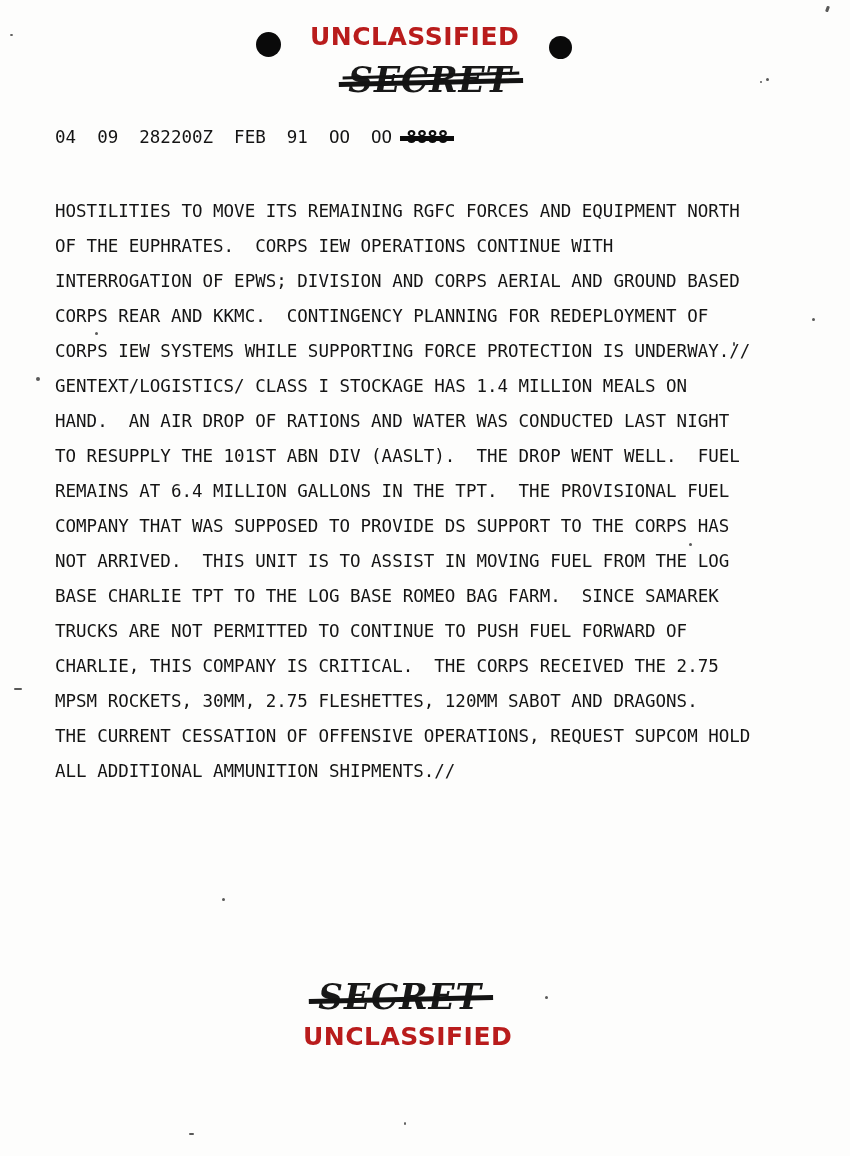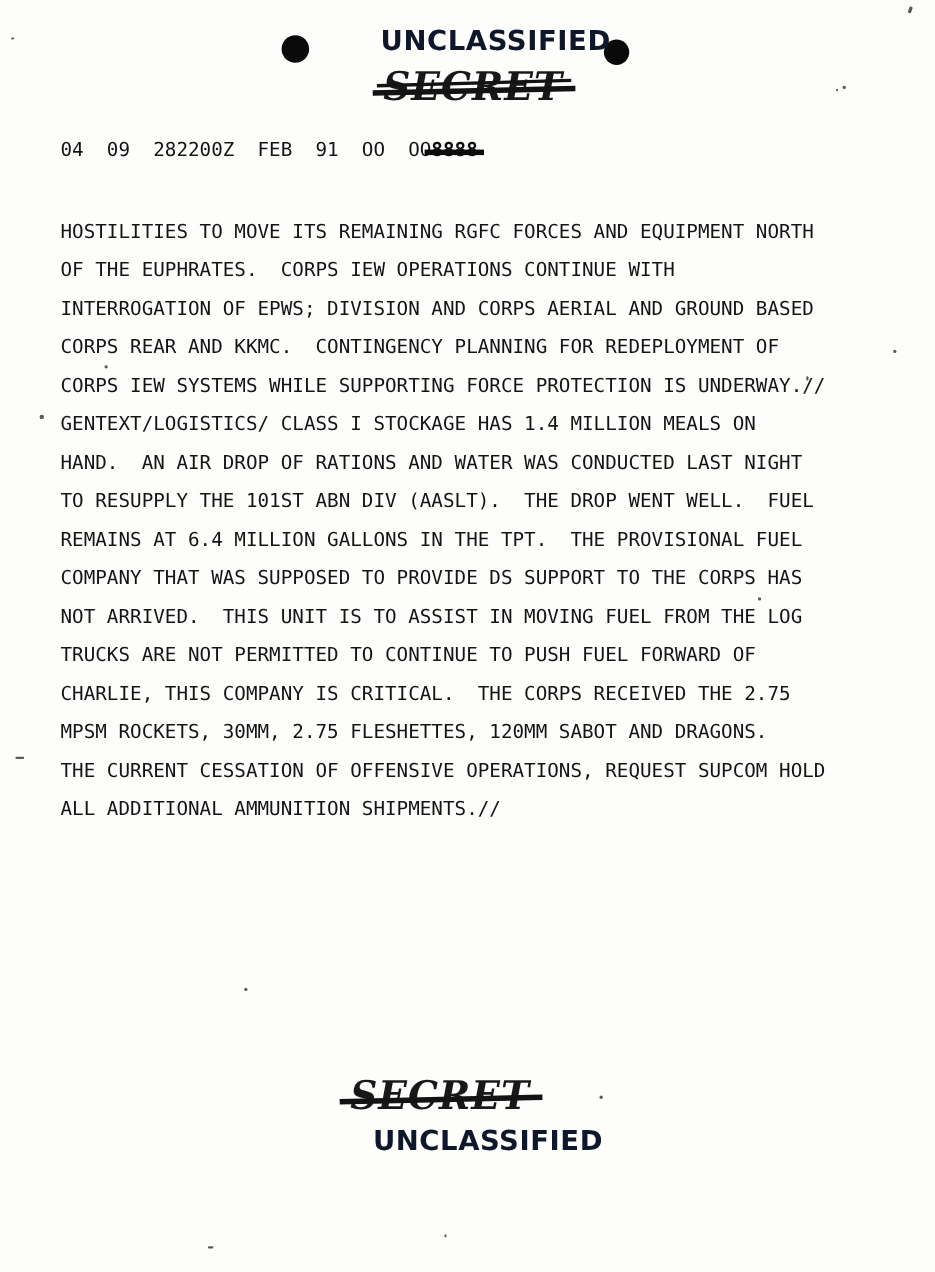--- a/index.html
+++ b/index.html
@@ -26,23 +26,22 @@
   .dot-left  { left: 256px; top: 32px; width: 25px; height: 25px; }
   .dot-right { left: 549px; top: 36px; width: 23px; height: 23px; }
 
   
   .unclassified {
     position: absolute;
     font-family: "DejaVu Sans", "Liberation Sans", sans-serif;
     font-weight: bold;
     font-size: 25px;
     letter-spacing: 0.5px;
-    color: #0f172a;
+    color: #b91c1c;
     white-space: pre;
-    margin-left: 36px;
   }
   .top-unclassified { left: 310px; top: 22px; }
   .bottom-unclassified { left: 303px; top: 1022px; }
 
   
   .secret-stamp {
     position: absolute;
     font-family: "DejaVu Serif", "Liberation Serif", serif;
     font-weight: bold;
     font-style: italic;
@@ -81,20 +80,21 @@
     left: 55px;
     top: 127px;
     font-size: 17.5px;
     white-space: pre;
     color: #141414;
   }
   .redacted {
     display: inline-block;
     position: relative;
     font-weight: bold;
+    margin-left: 14px;
     color: #0c0c0c;
   }
   .redacted::after {
     content: "";
     position: absolute;
     left: -6px;
     right: -6px;
     top: 45%;
     height: 5px;
     background: #0c0c0c;
@@ -155,20 +155,21 @@
       <div class="body-line">OF THE EUPHRATES.  CORPS IEW OPERATIONS CONTINUE WITH</div>
       <div class="body-line">INTERROGATION OF EPWS; DIVISION AND CORPS AERIAL AND GROUND BASED</div>
       <div class="body-line">CORPS REAR AND KKMC.  CONTINGENCY PLANNING FOR REDEPLOYMENT OF</div>
       <div class="body-line">CORPS IEW SYSTEMS WHILE SUPPORTING FORCE PROTECTION IS UNDERWAY.//</div>
       <div class="body-line">GENTEXT/LOGISTICS/ CLASS I STOCKAGE HAS 1.4 MILLION MEALS ON</div>
       <div class="body-line">HAND.  AN AIR DROP OF RATIONS AND WATER WAS CONDUCTED LAST NIGHT</div>
       <div class="body-line">TO RESUPPLY THE 101ST ABN DIV (AASLT).  THE DROP WENT WELL.  FUEL</div>
       <div class="body-line">REMAINS AT 6.4 MILLION GALLONS IN THE TPT.  THE PROVISIONAL FUEL</div>
       <div class="body-line">COMPANY THAT WAS SUPPOSED TO PROVIDE DS SUPPORT TO THE CORPS HAS</div>
       <div class="body-line">NOT ARRIVED.  THIS UNIT IS TO ASSIST IN MOVING FUEL FROM THE LOG</div>
+      <div class="body-line">BASE CHARLIE TPT TO THE LOG BASE ROMEO BAG FARM.  SINCE SAMAREK</div>
       <div class="body-line">TRUCKS ARE NOT PERMITTED TO CONTINUE TO PUSH FUEL FORWARD OF</div>
       <div class="body-line">CHARLIE, THIS COMPANY IS CRITICAL.  THE CORPS RECEIVED THE 2.75</div>
       <div class="body-line">MPSM ROCKETS, 30MM, 2.75 FLESHETTES, 120MM SABOT AND DRAGONS.</div>
       <div class="body-line">THE CURRENT CESSATION OF OFFENSIVE OPERATIONS, REQUEST SUPCOM HOLD</div>
       <div class="body-line">ALL ADDITIONAL AMMUNITION SHIPMENTS.//</div>
     </div>
 
   <div class="secret-stamp bottom-secret">SECRET</div>
 
   <div class="unclassified bottom-unclassified">UNCLASSIFIED</div>

